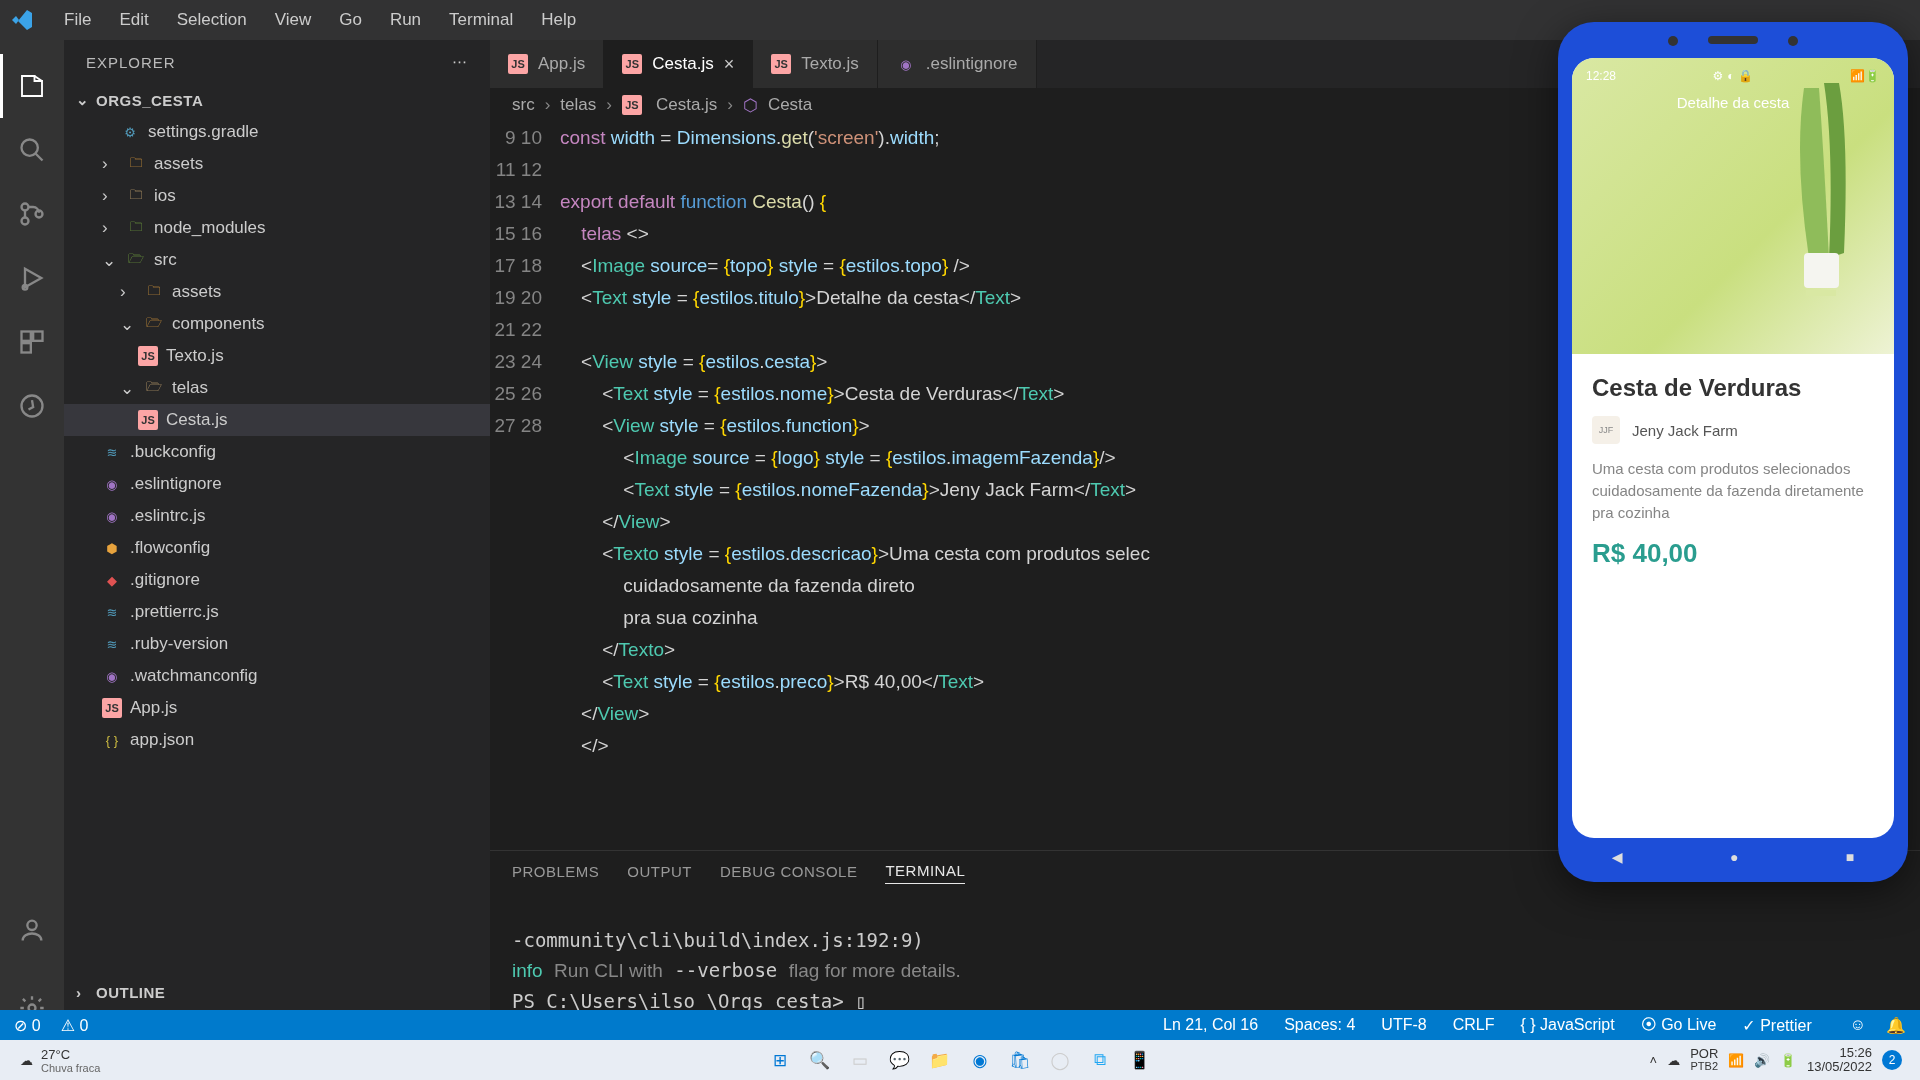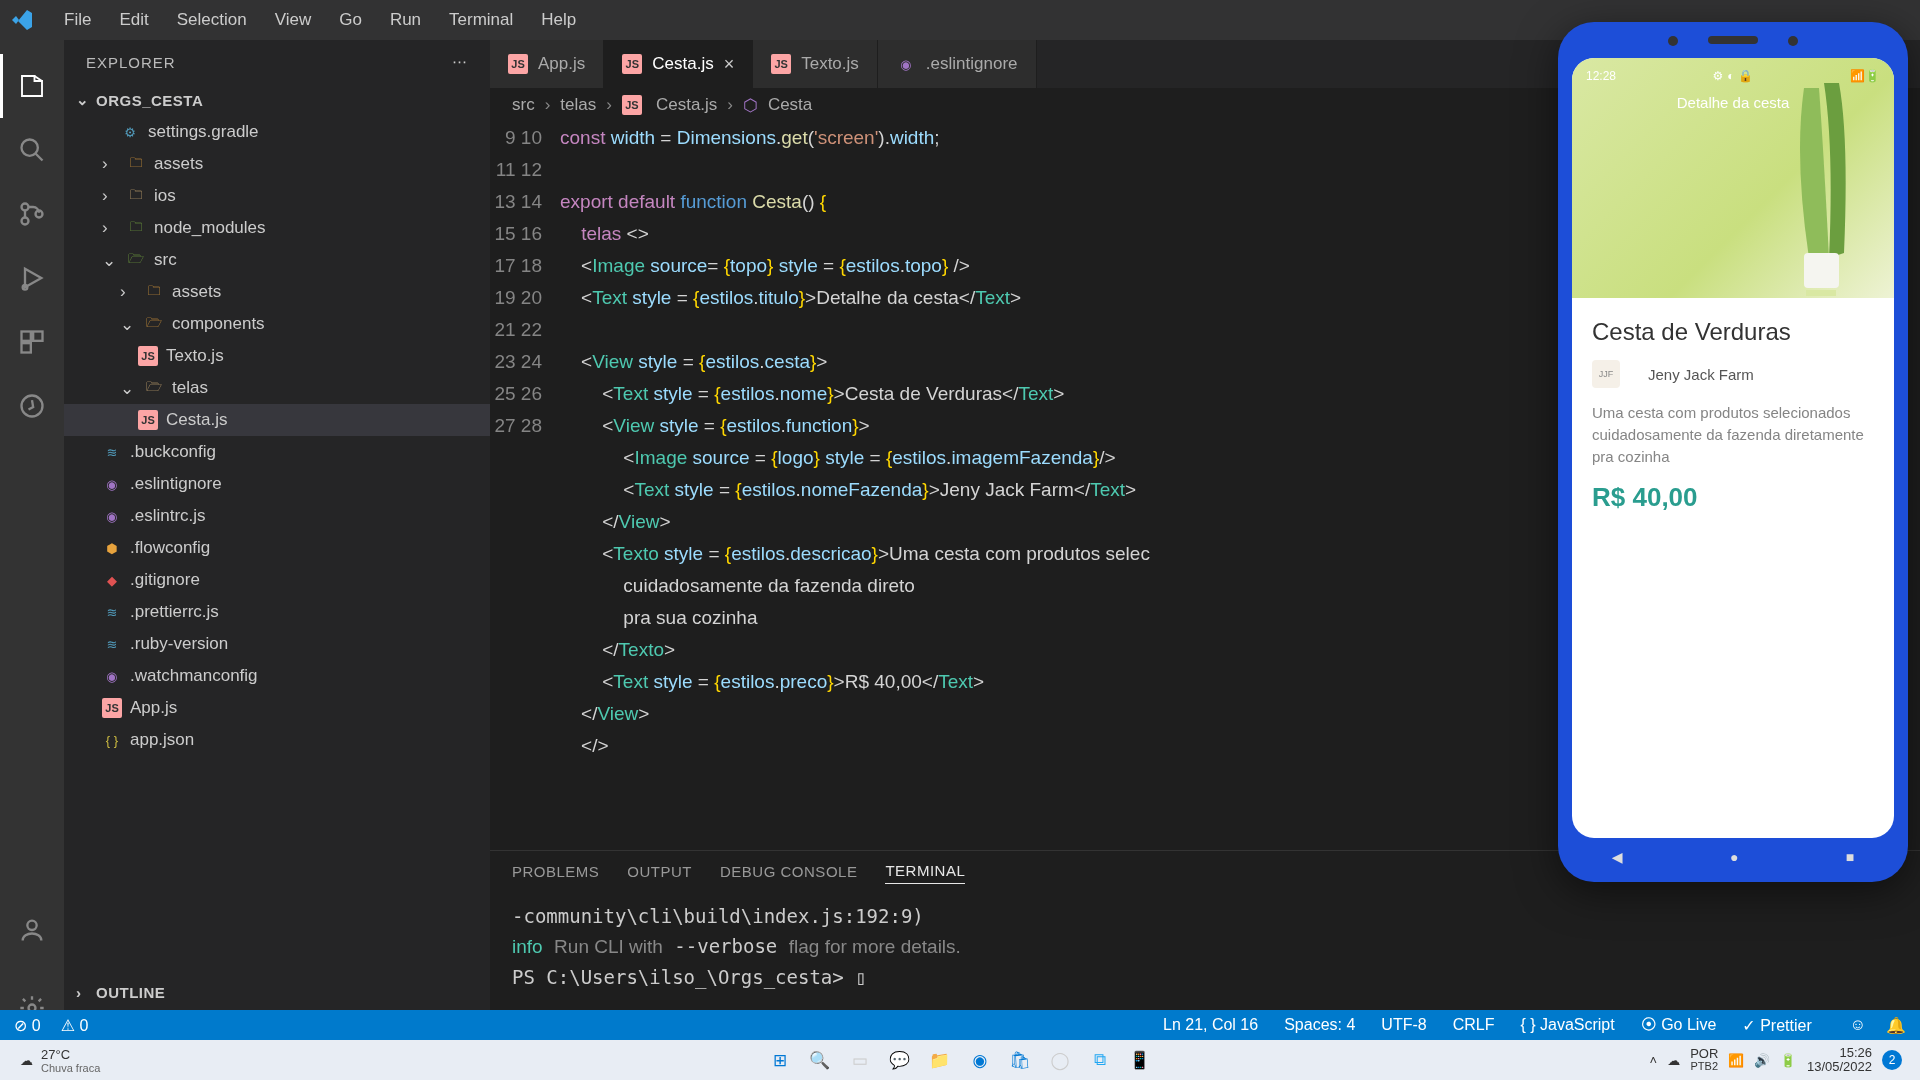--- a/index.html
+++ b/index.html
@@ -57,21 +57,21 @@
 .tk-kw { color:#c586c0; }
 .tk-type { color:#569cd6; }
 .tk-fn { color:#dcdcaa; }
 .tk-var { color:#9cdcfe; }
 .tk-str { color:#ce9178; }
 .tk-tag { color:#4ec9b0; }
 .tk-attr { color:#9cdcfe; }
 .tk-brace { color:#ffd700; }
 
 
-.panel { height:190px; background:#1e1e1e; border-top:1px solid #333; display:flex; flex-direction:column; }
+.panel { height:190px; background:#1e1e1e; border-top:1px solid #333; display:flex; flex-direction:column;gap:24px; }
 .panel-tabs { height:44px; display:flex; gap:28px; padding-left:22px; align-items:center; font-size:15px; color:#999; }
 .panel-tabs span { cursor:pointer; padding-bottom:4px; letter-spacing:.5px; }
 .panel-tabs span.active { color:#e7e7e7; border-bottom:1px solid #e7e7e7; }
 .terminal { flex:1; padding:6px 22px; font-family:Consolas,monospace; font-size:19px; color:#ccc; line-height:30px; white-space:pre; }
 .term-side { position:absolute; right:20px; bottom:175px; width:160px; }
 .term-side div { height:32px; display:flex; align-items:center; gap:8px; color:#ccc; font-size:17px; }
 
 
 .statusbar { position:absolute; left:0; right:0; bottom:40px; height:30px; background:#007acc; color:#fff; display:flex; align-items:center; font-size:16px; padding:0 14px; gap:20px; }
 .statusbar .right { margin-left:auto; display:flex; gap:26px; }
@@ -81,26 +81,26 @@
 .taskbar .weather { display:flex; align-items:center; gap:8px; padding-left:20px; font-size:13px; color:#333; }
 .taskbar .center { position:absolute; left:50%; transform:translateX(-50%); display:flex; gap:10px; }
 .taskbar .center .tb { width:30px; height:30px; border-radius:4px; display:flex; align-items:center; justify-content:center; font-size:17px; cursor:pointer; }
 .taskbar .tray { margin-left:auto; display:flex; align-items:center; gap:10px; padding-right:18px; font-size:13px; color:#333; }
 .taskbar .clock { text-align:right; line-height:14px; }
 
 
 .phone { position:absolute; right:12px; top:22px; width:350px; height:860px; background:#1d4ed8; border-radius:36px; padding:14px; box-shadow:0 10px 40px rgba(0,0,0,.5); }
 .phone-screen { width:100%; height:780px; background:#fff; border-radius:22px; overflow:hidden; position:relative; }
 .phone-status { height:24px; display:flex; align-items:center; justify-content:space-between; padding:0 14px; font-size:12px; color:#fff; position:absolute; top:6px; left:0; right:0; z-index:2; }
-.phone-hero { height:240px; background:linear-gradient(135deg,#d9e8a3 0%,#c9df7f 60%,#eef3d5 100%); position:relative; }
+.phone-hero { height:296px; background:linear-gradient(135deg,#d9e8a3 0%,#c9df7f 60%,#eef3d5 100%); position:relative; }
 .phone-hero-title { position:absolute; top:36px; width:100%; text-align:center; color:#fff; font-size:15px; font-weight:500; }
 .leek { position:absolute; right:30px; top:20px; width:90px; height:220px; }
 .phone-body { padding:20px; }
-.p-title { font-size:24px; font-weight:400; color:#333; }
-.p-farm { display:flex; align-items:center; gap:28px; margin-top:14px; }
+.p-title { font-size:24px; font-weight:700; color:#333; }
+.p-farm { display:flex; align-items:center; gap:12px; margin-top:14px; }
 .p-farm-logo { width:28px; height:28px; background:#f5f0e8; border-radius:4px; display:flex; align-items:center; justify-content:center; font-size:9px; color:#888; }
 .p-desc { margin-top:14px; font-size:15px; color:#858585; line-height:22px; }
 .p-price { margin-top:14px; font-size:26px; font-weight:700; color:#2a9d8f; }
 .phone-nav { position:absolute; bottom:0; left:0; right:0; height:50px; display:flex; align-items:center; justify-content:space-around; }
 .phone-nav span { color:#ddd; font-size:14px; }
 
 svg { display:block; }
 </style>
 </head>
 <body>

